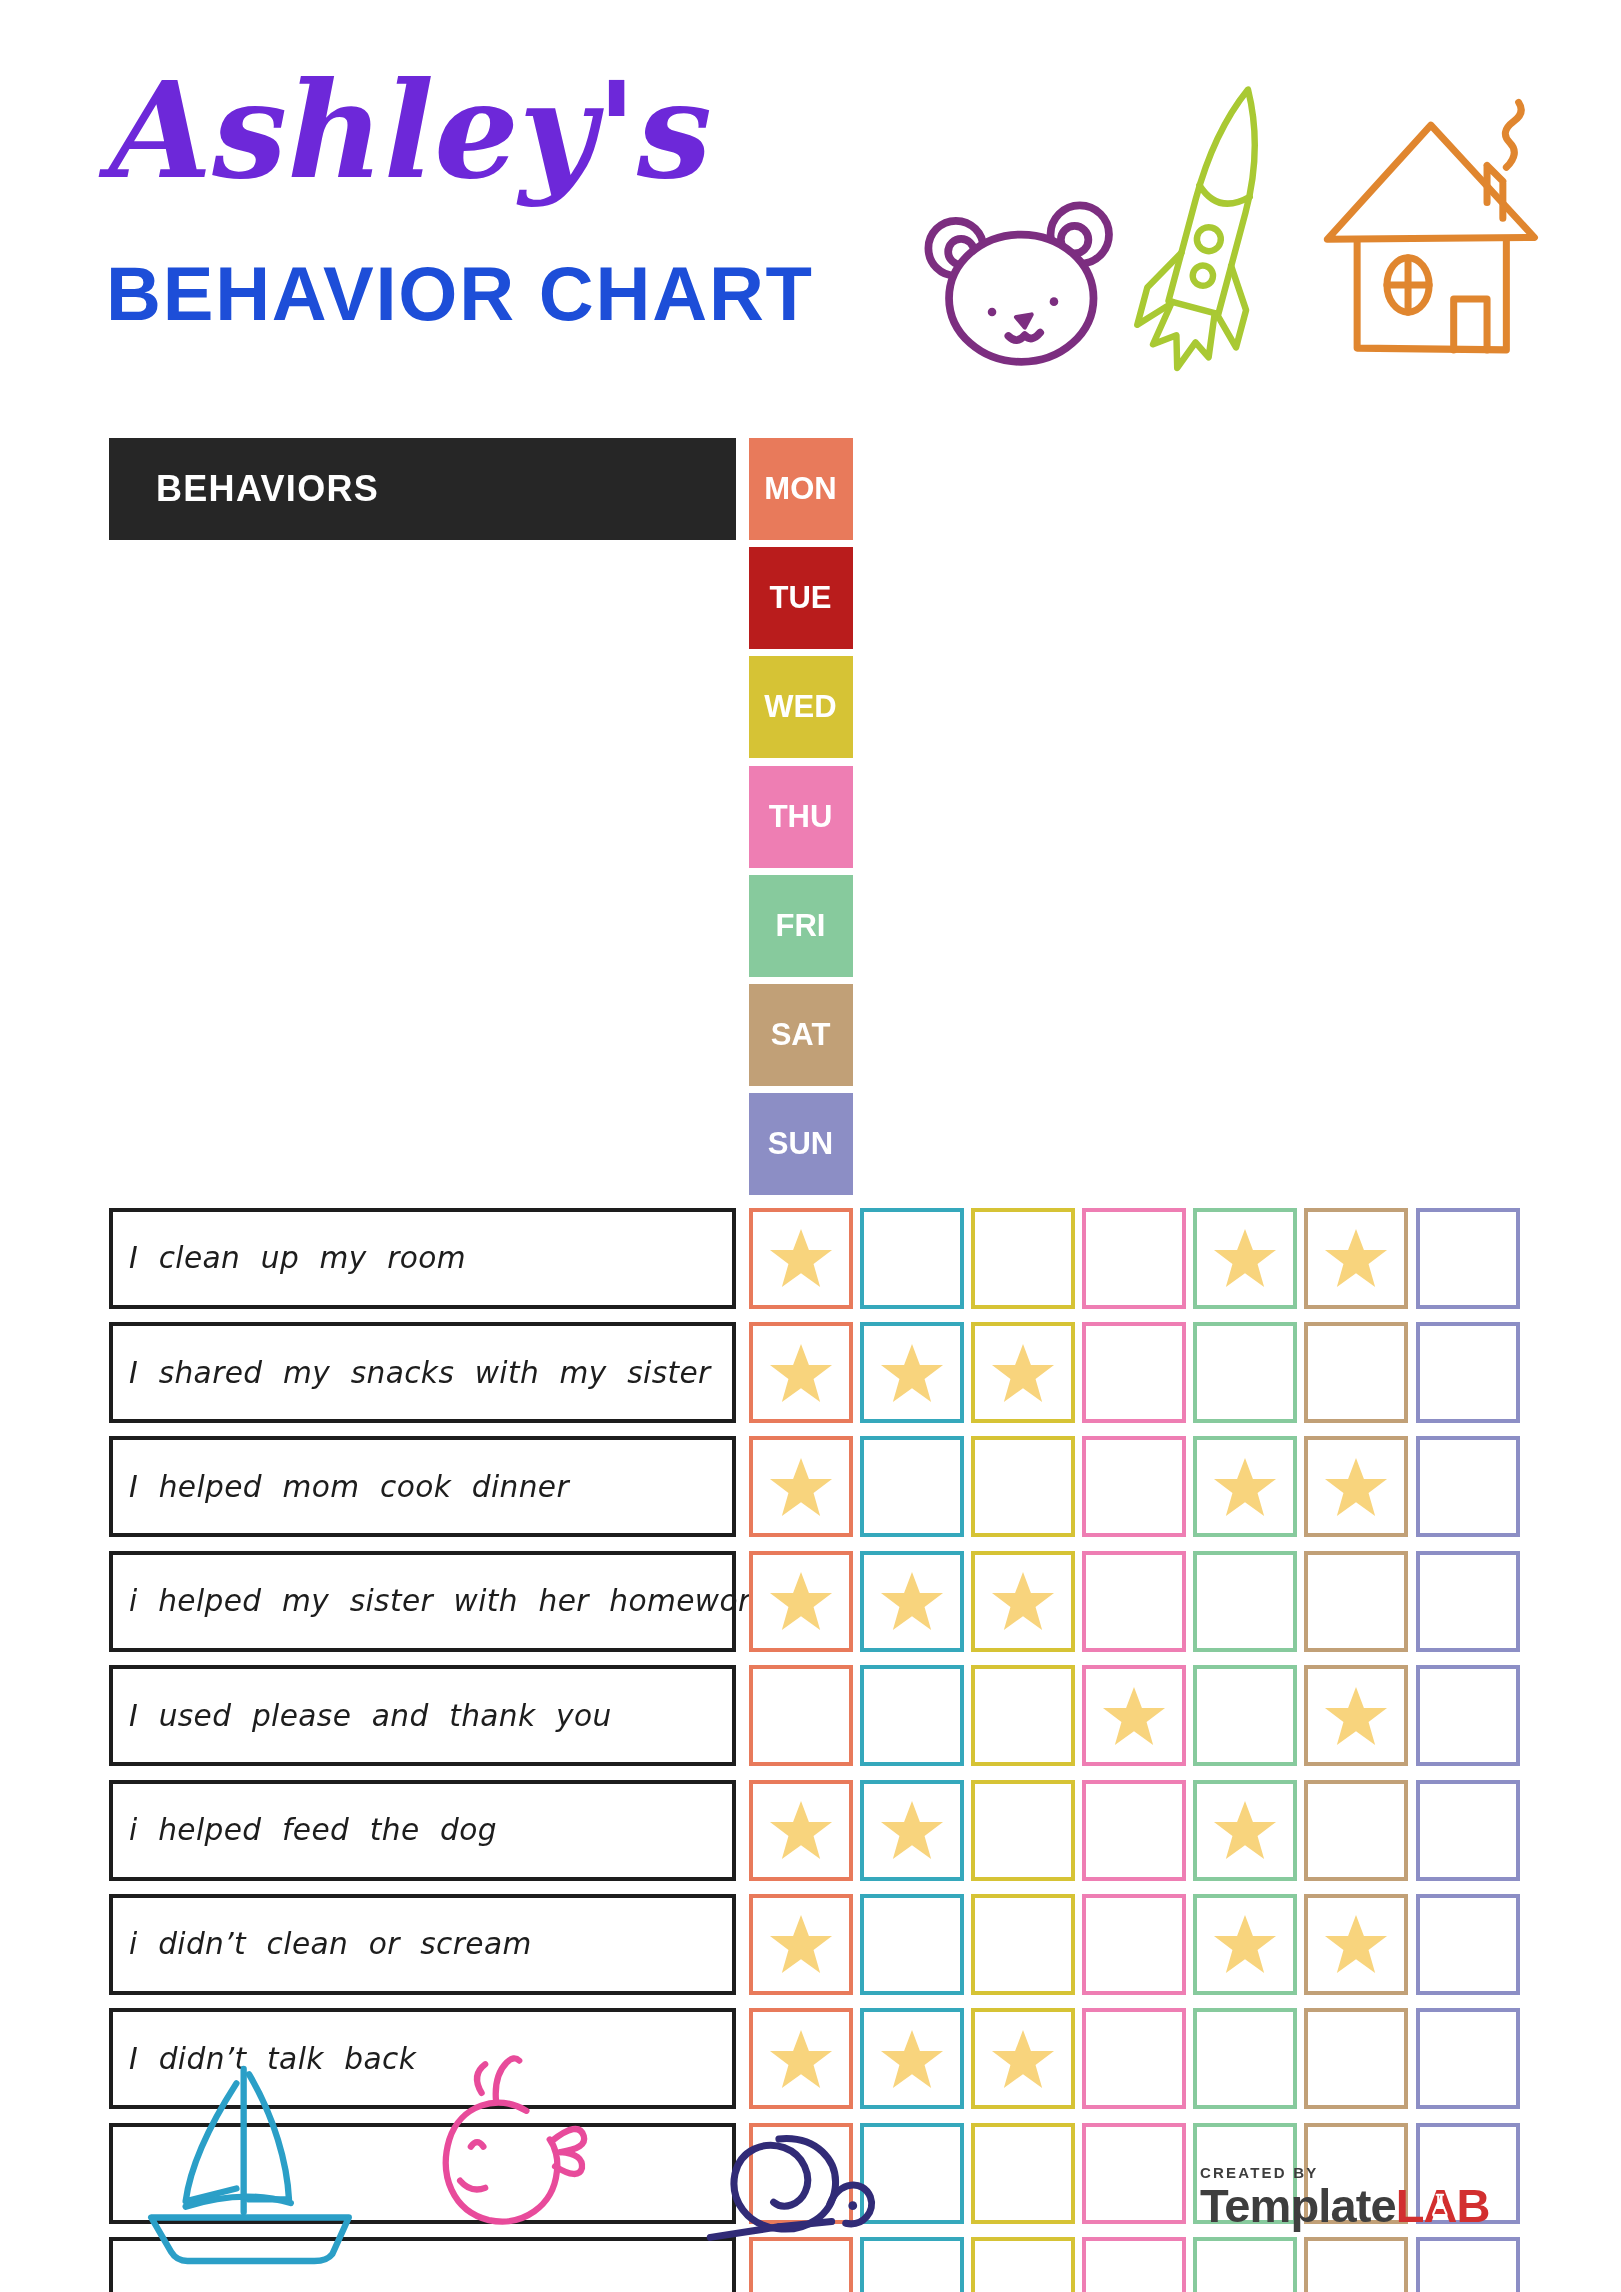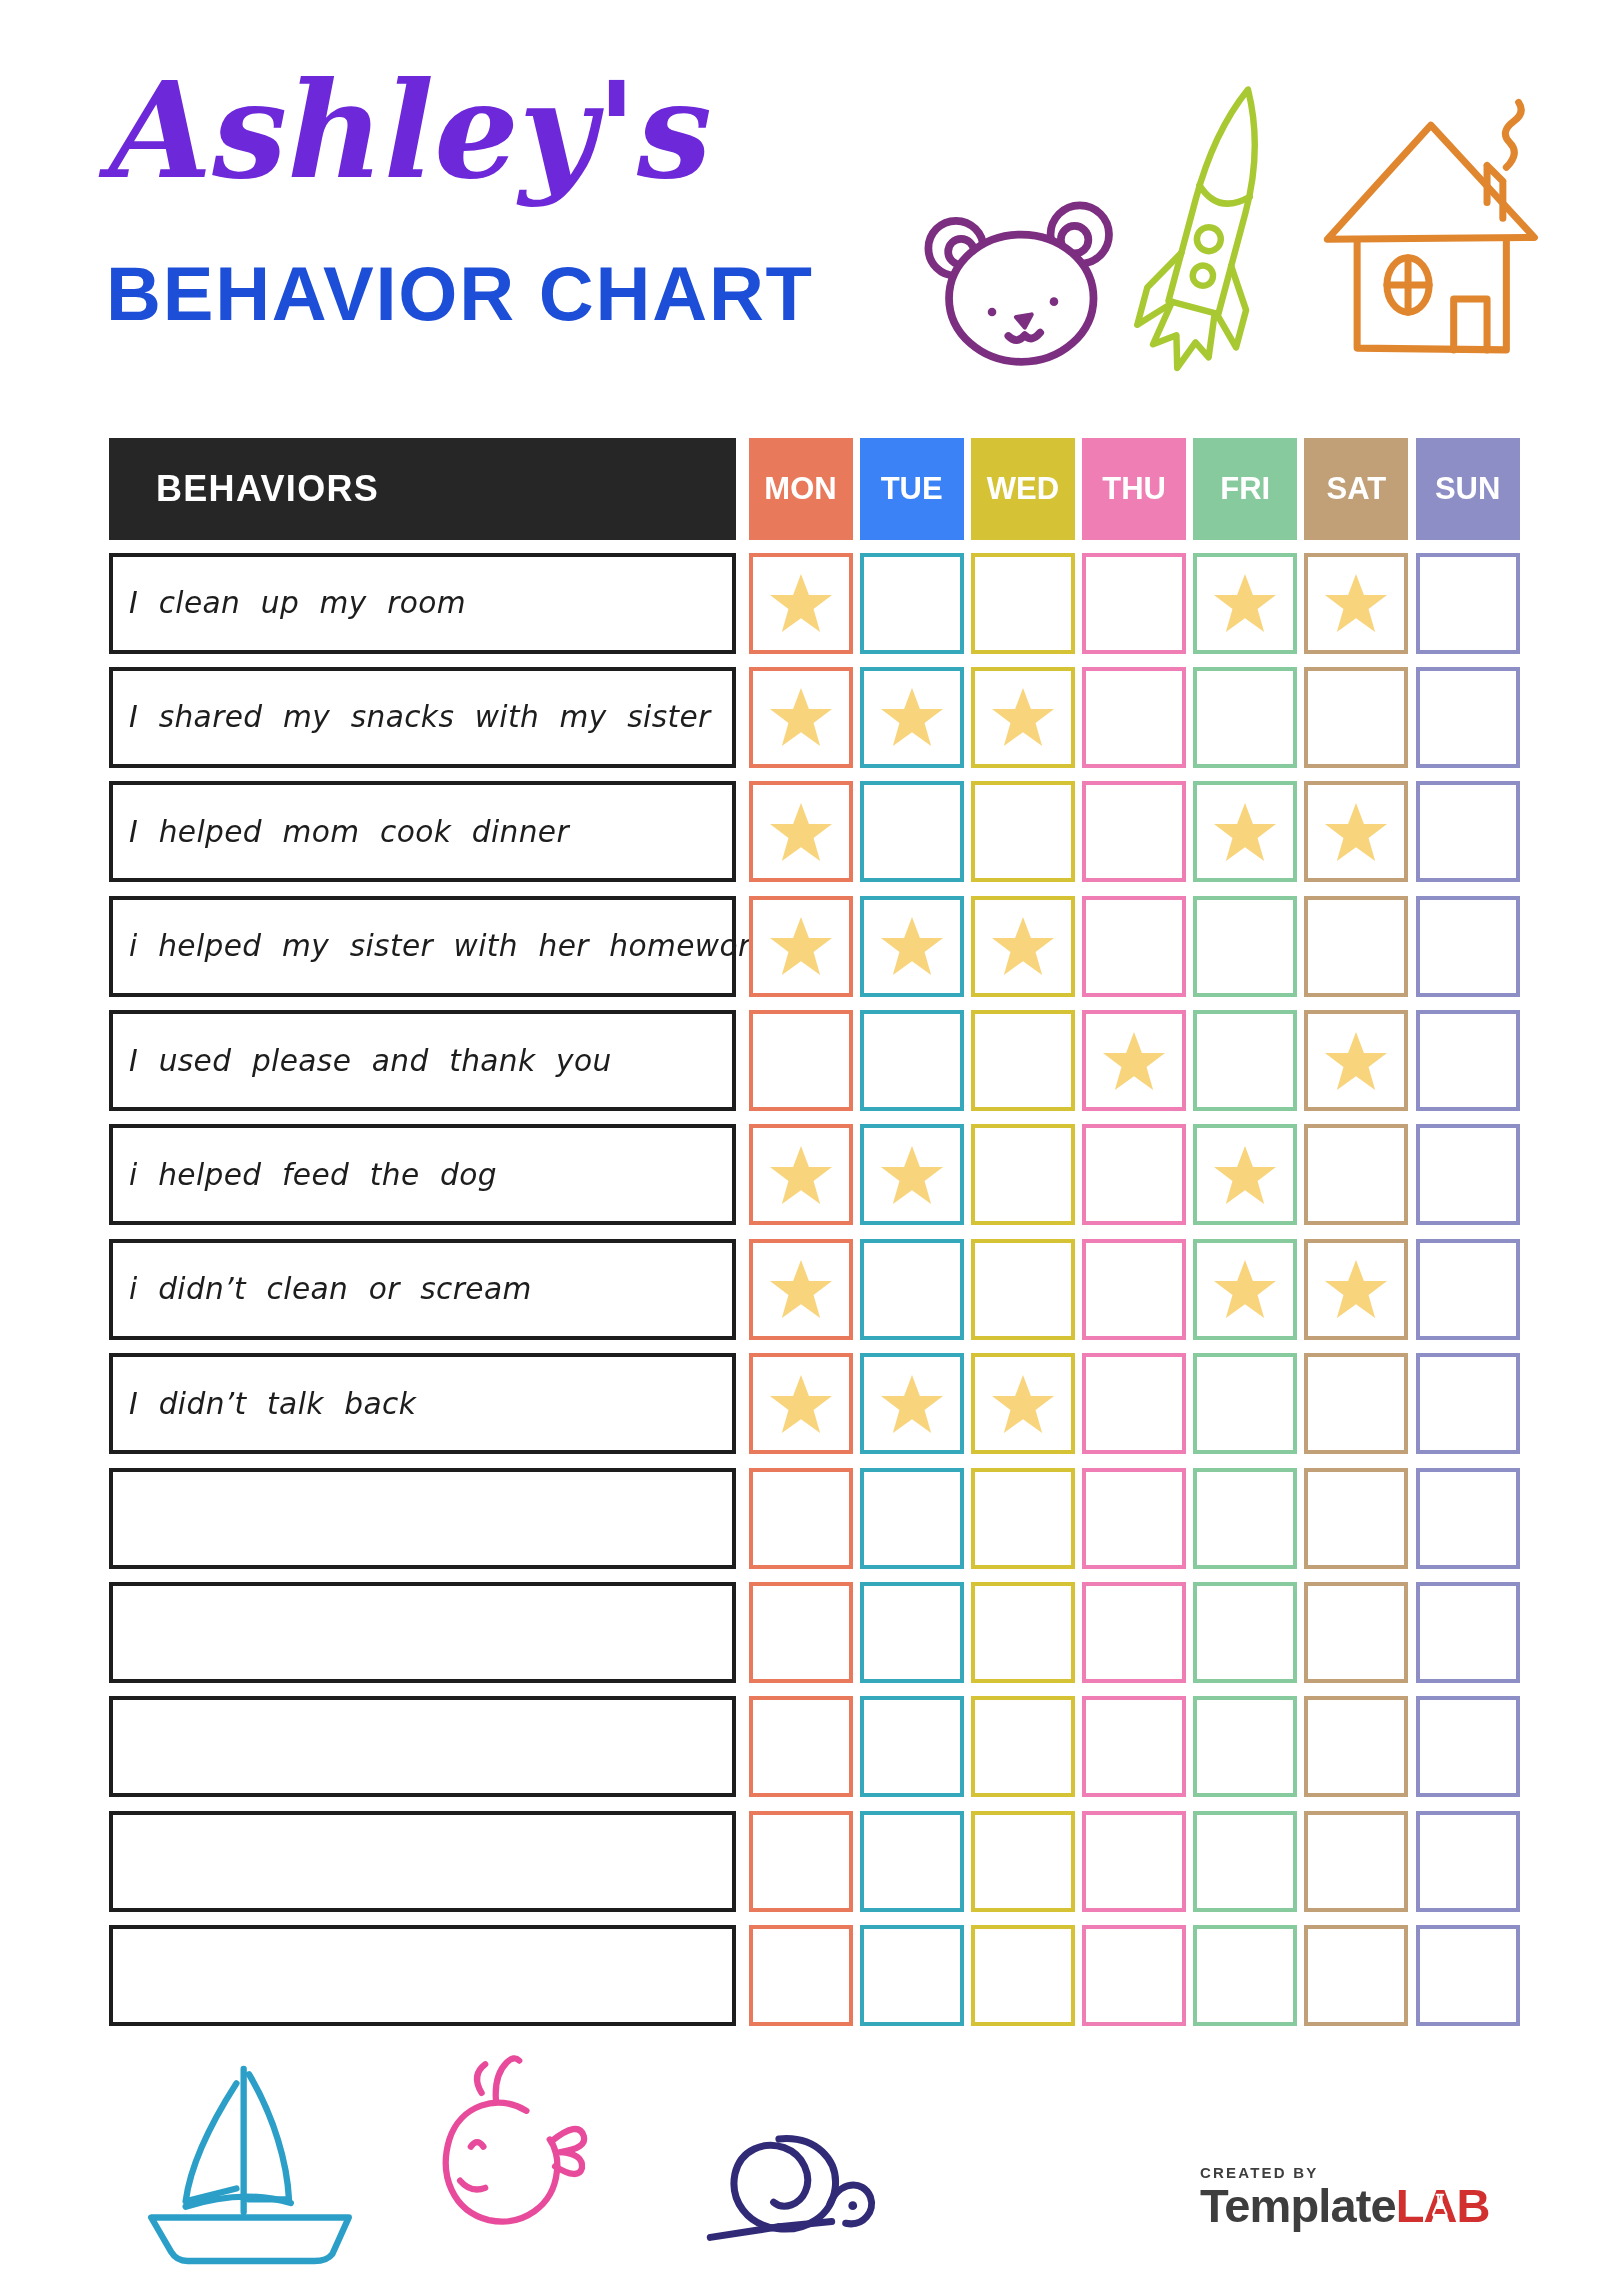--- a/index.html
+++ b/index.html
@@ -16,21 +16,21 @@
   
   .doodle{position:absolute;}
   .doodle svg{display:block;width:100%;height:100%;}
 
   
   .table{position:absolute;left:109px;top:438px;}
   .header-row{display:flex;}
   .behaviors-header{width:627px;height:102px;box-sizing:border-box;
     color:#fff;display:flex;align-items:center;padding-left:47px;
     font-size:36px;font-weight:bold;letter-spacing:1.3px;}
-  .day-headers{display:flex;margin-left:12.5px;gap:7.2px;}
+  .day-headers{display:flex;margin-left:12.5px;gap:7.2px;flex-direction:column;}
   .day-header{width:104px;height:102px;display:flex;align-items:center;justify-content:center;
     color:#ffffff;font-size:31px;font-weight:600;}
   .rows{display:flex;flex-direction:column;gap:13.4px;margin-top:12.5px;}
   .row{display:flex;height:101px;}
   .behavior-box{width:627px;height:101px;box-sizing:border-box;border:4.5px solid #1d1d1d;
     background:#fff;display:flex;align-items:center;padding-left:16px;}
   .behavior-text{font-family:"DejaVu Sans",sans-serif;font-style:italic;
     font-size:29.6px;color:#1d1d1d;word-spacing:10.7px;letter-spacing:0.4px;white-space:nowrap;}
   .cells{display:flex;gap:7.2px;margin-left:12.5px;}
   .day-cell{width:104px;height:101px;box-sizing:border-box;border:4.5px solid;
@@ -91,21 +91,21 @@
         <path d="M158,286 L158,228 L196,228 L196,286"></path>
       </g>
     </svg>
   </div>
 
   <div class="table">
     <div class="header-row">
       <div class="behaviors-header" style="background-color: rgb(38, 38, 38);">BEHAVIORS</div>
       <div class="day-headers">
           <div class="day-header" style="background-color: rgb(232, 122, 91);">MON</div>
-          <div class="day-header" style="background-color: #3b82f6;">TUE</div>
+          <div class="day-header" style="background-color: #b91c1c;">TUE</div>
           <div class="day-header" style="background-color: rgb(214, 195, 53);">WED</div>
           <div class="day-header" style="background-color: rgb(238, 126, 179);">THU</div>
           <div class="day-header" style="background-color: rgb(135, 202, 157);">FRI</div>
           <div class="day-header" style="background-color: rgb(193, 160, 119);">SAT</div>
           <div class="day-header" style="background-color: rgb(140, 142, 197);">SUN</div>
         </div>
     </div>
     <div class="rows">
         <div class="row">
           <div class="behavior-box">

